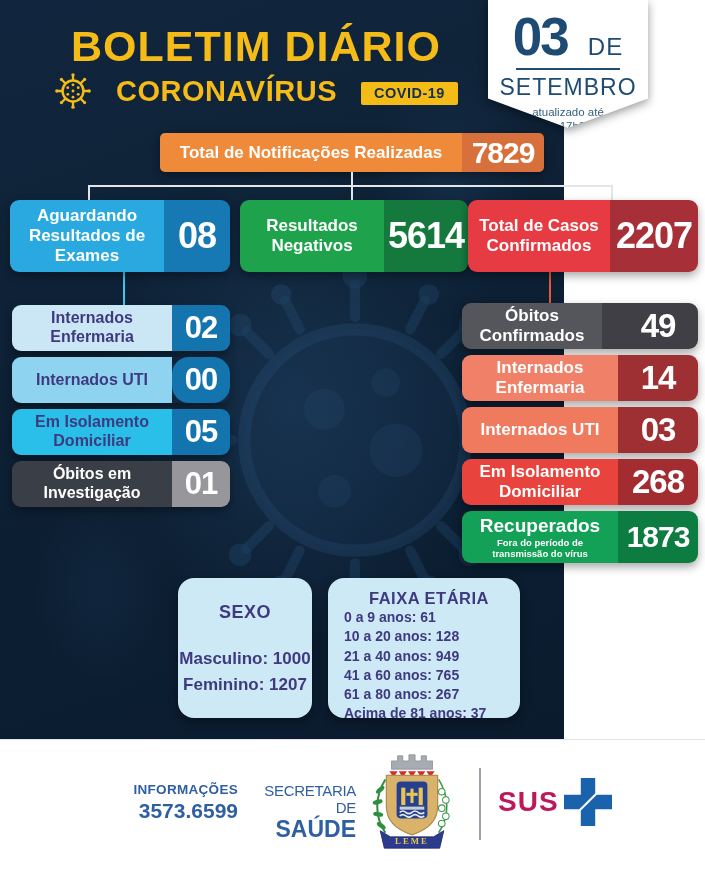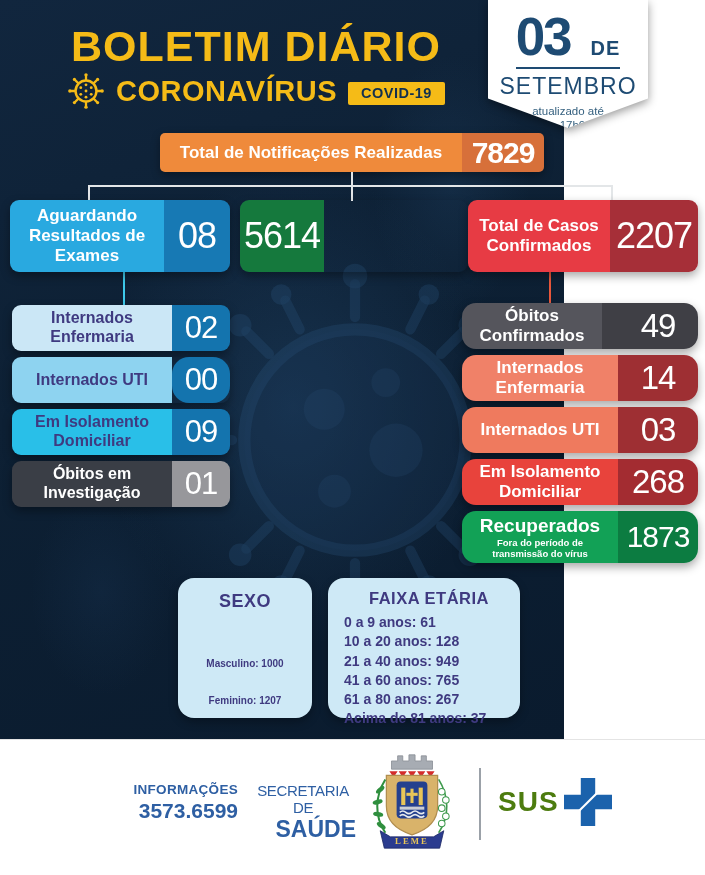--- a/index.html
+++ b/index.html
@@ -19,38 +19,38 @@
   }
   .virus-watermark { position:absolute; left:150px; top:235px; width:410px; height:410px; opacity:.5; }
 
   
   .title {
     position:absolute; top:22px; left:0; width:512px; text-align:center;
     font-size:43px; font-weight:bold; letter-spacing:1px; color:#F5BB17;
   }
   .subtitle-row {
     position:absolute; top:72px; left:0; width:512px;
-    display:flex; justify-content:center; align-items:center; gap:11px;
+    display:flex; justify-content:center; align-items:center; gap:24px;
   }
   .subtitle { font-size:29px; font-weight:bold; letter-spacing:.5px; color:#F5BB17; }
   .covid-badge {
     background:#F5BB17; color:#12304F; font-size:14.5px; font-weight:bold;
     padding:3px 13px 4px; border-radius:2px; letter-spacing:.5px; margin-top:4px;
   }
 
   
   .ribbon-wrap { position:absolute; left:488px; top:0; filter:drop-shadow(0 3px 5px rgba(0,0,0,.4)); }
   .ribbon {
     width:160px; height:128px; background:#fff; text-align:center;
     clip-path:polygon(0 0,100% 0,100% 77%,50% 100%,0 77%);
     padding-top:14px; box-sizing:border-box; color:#1E4B73;
   }
   .ribbon-day-row { display:flex; align-items:baseline; justify-content:center; }
   .ribbon-day { font-size:53px; font-weight:bold; line-height:.85; letter-spacing:-2px; }
-  .ribbon-of { font-size:20px; font-weight:bold; letter-spacing:1px; margin-left:20px; }
+  .ribbon-of { font-size:24px; font-weight:normal; letter-spacing:1px; margin-left:20px; }
   .ribbon-rule { width:104px; height:1.5px; background:#1E4B73; margin:7px auto 4px; }
   .ribbon-month { font-size:23px; letter-spacing:1px; }
   .ribbon-updated { font-size:11.5px; color:#35607F; line-height:1.3; margin-top:4px; }
 
   
   .banner {
     position:absolute; left:160px; top:133px; width:384px; height:39px;
     display:flex; border-radius:5px; overflow:hidden; box-shadow:0 3px 8px rgba(0,0,0,.35);
   }
   .banner-label { flex:1; background:#EF8A3B; color:#fff; font-weight:bold; font-size:17px;
@@ -67,77 +67,77 @@
   .c-v3    { left:611px; top:185px; width:1.5px; height:17px; }
   .c-cyan  { left:123px; top:272px; width:2px; height:35px; background:#3EC9EA; }
   .c-red   { left:549px; top:272px; width:2px; height:33px; background:#E8573B; }
 
   
   .sbox { position:absolute; display:flex; border-radius:9px; overflow:hidden;
     box-shadow:0 4px 10px rgba(0,0,0,.35); }
   .sbox .lbl { flex:1; display:flex; flex-direction:column; align-items:center; justify-content:center;
     text-align:center; color:#fff; font-weight:bold; font-size:17px; line-height:1.18; padding:3px 6px; }
   .sbox .val { display:flex; align-items:center; justify-content:center; color:#fff;
-    font-weight:normal; letter-spacing:-1px; }
+    font-weight:bold; letter-spacing:-1px; }
 
   
   #sum1 { left:10px;  top:200px; width:220px; height:72px; }
   #sum2 { left:240px; top:200px; width:228px; height:72px; }
   #sum3 { left:468px; top:200px; width:230px; height:72px; }
   #sum1 .lbl { background:#29A9E0; } #sum1 .val { width:66px; background:#1779B4; font-size:36px; }
   #sum2 .lbl { background:#1FA24C; } #sum2 .val { width:84px; background:#15793D; font-size:36px; }
   #sum3 .lbl { background:#E73B44; } #sum3 .val { width:88px; background:#A62F38; font-size:36px; }
 
   
   .lrow { left:12px; width:218px; height:46px; }
   .lrow .lbl { font-size:16px; color:#3F3A80; }
   .lrow .val { width:58px; font-size:31px; }
   #l1 { top:305px; } #l1 .lbl { background:#CBE7F6; } #l1 .val { background:#1474AE; }
   #l2 { top:357px; } #l2 .lbl { background:#8ED3F0; } #l2 .val { background:#1474AE;border-radius:17px; }
   #l3 { top:409px; } #l3 .lbl { background:#29BFE8; } #l3 .val { background:#1474AE; }
   #l4 { top:461px; } #l4 .lbl { background:#3A3E46; color:#fff; } #l4 .val { background:#97979B; }
 
   
-  .rrow { left:462px; width:236px; height:46px;border-radius:14px; }
+  .rrow { left:462px; width:236px; height:46px; }
   .rrow .val { width:80px; font-size:33px; }
   #r1 { top:303px; } #r1 .lbl { background:#55555C; } #r1 .val { background:#3F3F45;padding-left:16px; }
   #r2 { top:355px; } #r2 .lbl { background:#F08168; } #r2 .val { background:#9E2F33; }
   #r3 { top:407px; } #r3 .lbl { background:#EF7A5E; } #r3 .val { background:#9E2F33; }
   #r4 { top:459px; } #r4 .lbl { background:#E8433C; } #r4 .val { background:#A32C31; }
   #r5 { top:511px; height:52px; }
   #r5 .lbl { background:#12A156; padding-top:5px; }
   #r5 .val { background:#0C7C41; font-size:30px; }
   .recup-title { font-size:19px; line-height:1; }
   .recup-sub { font-size:9.5px; line-height:1.15; margin-top:3px; }
 
   
   .demo-box { position:absolute; background:#CEE9F6; border-radius:16px; color:#3F3A80;
     box-shadow:0 4px 10px rgba(0,0,0,.3); box-sizing:border-box; }
   #sexo { left:178px; top:578px; width:134px; height:140px; display:flex; flex-direction:column;
     align-items:center; justify-content:center; text-align:center; }
   .sexo-title { font-size:18px; font-weight:bold; letter-spacing:.5px; margin-bottom:20px; }
-  .sexo-line { font-size:10px; font-weight:bold; margin-top:26px; }
+  .sexo-line { font-size:17px; font-weight:bold; margin-top:6px; }
   #faixa { left:328px; top:578px; width:192px; height:140px; padding:11px 0 0 16px; }
   .faixa-title { font-size:16.5px; font-weight:bold; letter-spacing:.5px; text-align:center;
-    margin-bottom:5px; margin-left:-6px; }
+    margin-left:-6px; }
   .faixa-line { font-size:14px; font-weight:bold; line-height:19.3px; }
 
   
   .footer { position:absolute; left:0; bottom:0; width:705px; height:135px; background:#fff;
     border-top:1px solid #E4E4E4; }
   .info-block { position:absolute; left:108px; top:42px; width:130px; text-align:right; color:#2E5FA3; }
   .info-label { font-size:13.5px; font-weight:bold; letter-spacing:.3px; }
   .info-phone { font-size:21px; font-weight:bold; margin-top:2px; }
   .secretaria-block { position:absolute; left:250px; top:42px; width:106px; text-align:right; color:#2E5FA3; }
-  .secretaria-1 { font-size:15px; letter-spacing:-.3px;text-align:center; }
+  .secretaria-1 { font-size:15px; letter-spacing:-.3px; }
   .secretaria-2 { font-size:23px; font-weight:bold; margin-top:0px; }
   .coat { position:absolute; left:372px; top:10px; }
   .footer-divider { position:absolute; left:479px; top:28px; width:1.5px; height:72px; background:#9BA1A8; }
   .sus-block { position:absolute; left:498px; top:38px; display:flex; align-items:flex-end; }
-  .sus-text { font-size:28px; font-weight:bold; letter-spacing:1px; color:#4d7c0f; margin-bottom:8px; }
+  .sus-text { font-size:28px; font-weight:bold; letter-spacing:1px; color:#be185d; margin-bottom:8px; }
   .sus-cross { margin-left:5px; }
 </style>
 </head>
 <body>
 
 <div class="canvas">
   <div class="main">
 
     <svg class="virus-watermark" viewBox="0 0 200 200">
       <g stroke="#2C5580" fill="none" stroke-opacity=".55">
@@ -243,38 +243,39 @@
     <div class="cline c-v2"></div>
     <div class="cline c-v3"></div>
     <div class="cline c-cyan"></div>
     <div class="cline c-red"></div>
 
     <div class="sbox" id="sum1">
       <div class="lbl">Aguardando Resultados de Exames</div>
       <div class="val">08</div>
     </div>
     <div class="sbox" id="sum2">
+      <div class="lbl">Resultados Negativos</div>
       <div class="val">5614</div>
     </div>
     <div class="sbox" id="sum3">
       <div class="lbl">Total de Casos Confirmados</div>
       <div class="val">2207</div>
     </div>
 
     <div class="sbox lrow" id="l1">
       <div class="lbl">Internados Enfermaria</div>
       <div class="val">02</div>
     </div>
     <div class="sbox lrow" id="l2">
       <div class="lbl">Internados UTI</div>
       <div class="val">00</div>
     </div>
     <div class="sbox lrow" id="l3">
       <div class="lbl">Em Isolamento Domiciliar</div>
-      <div class="val">09</div>
+      <div class="val">05</div>
     </div>
     <div class="sbox lrow" id="l4">
       <div class="lbl">Óbitos em Investigação</div>
       <div class="val">01</div>
     </div>
 
     <div class="sbox rrow" id="r1">
       <div class="lbl">Óbitos Confirmados</div>
       <div class="val">49</div>
     </div>

